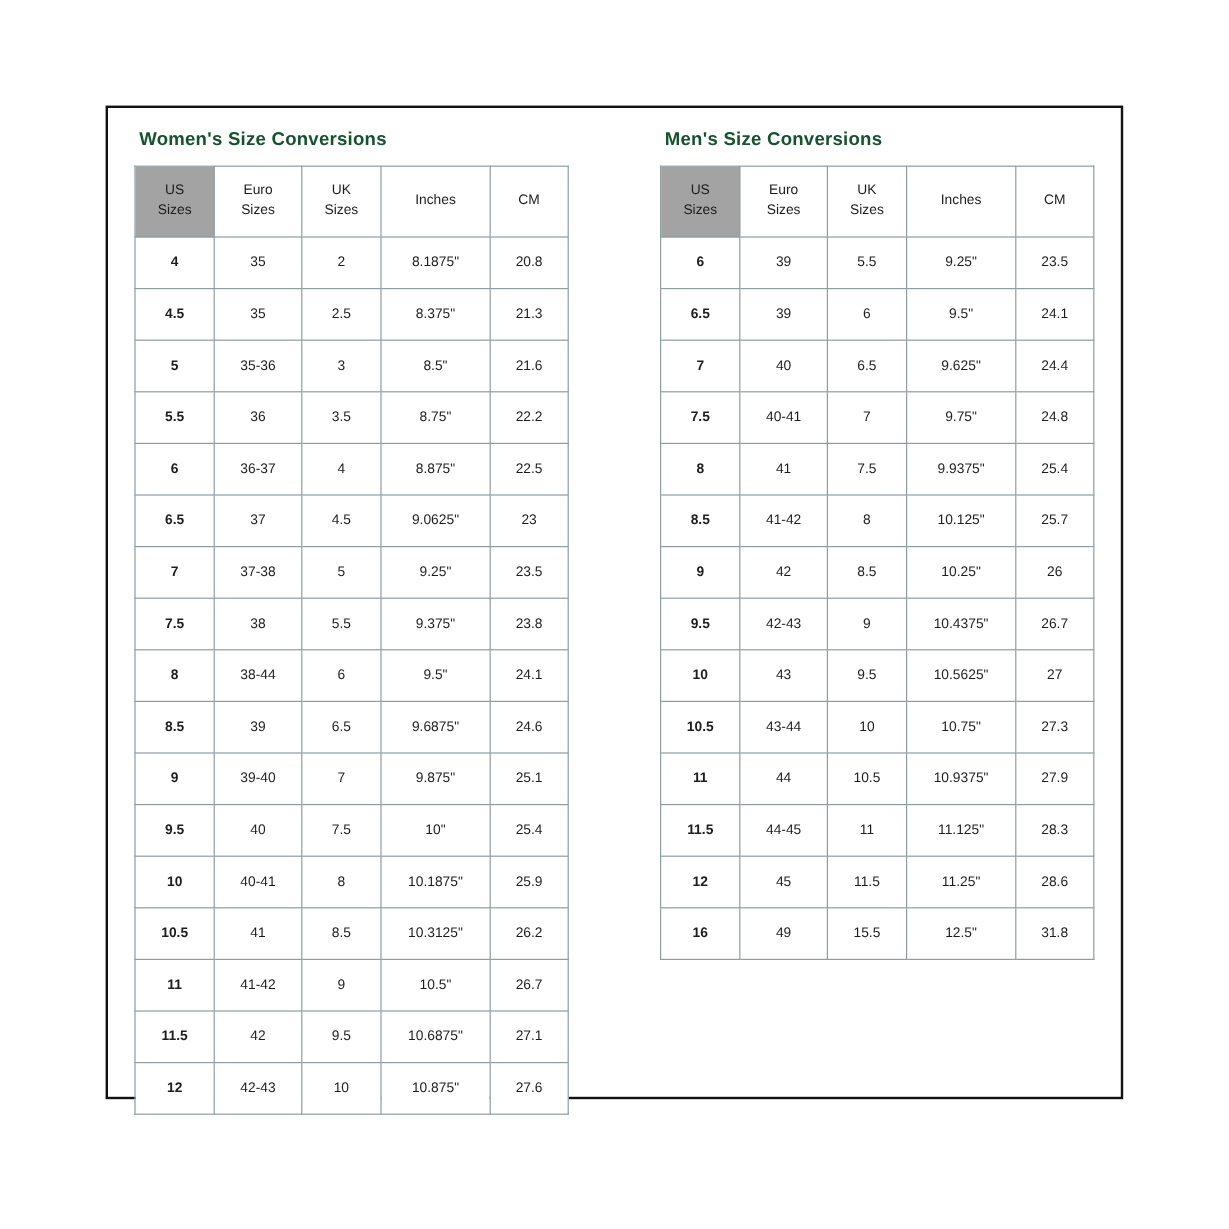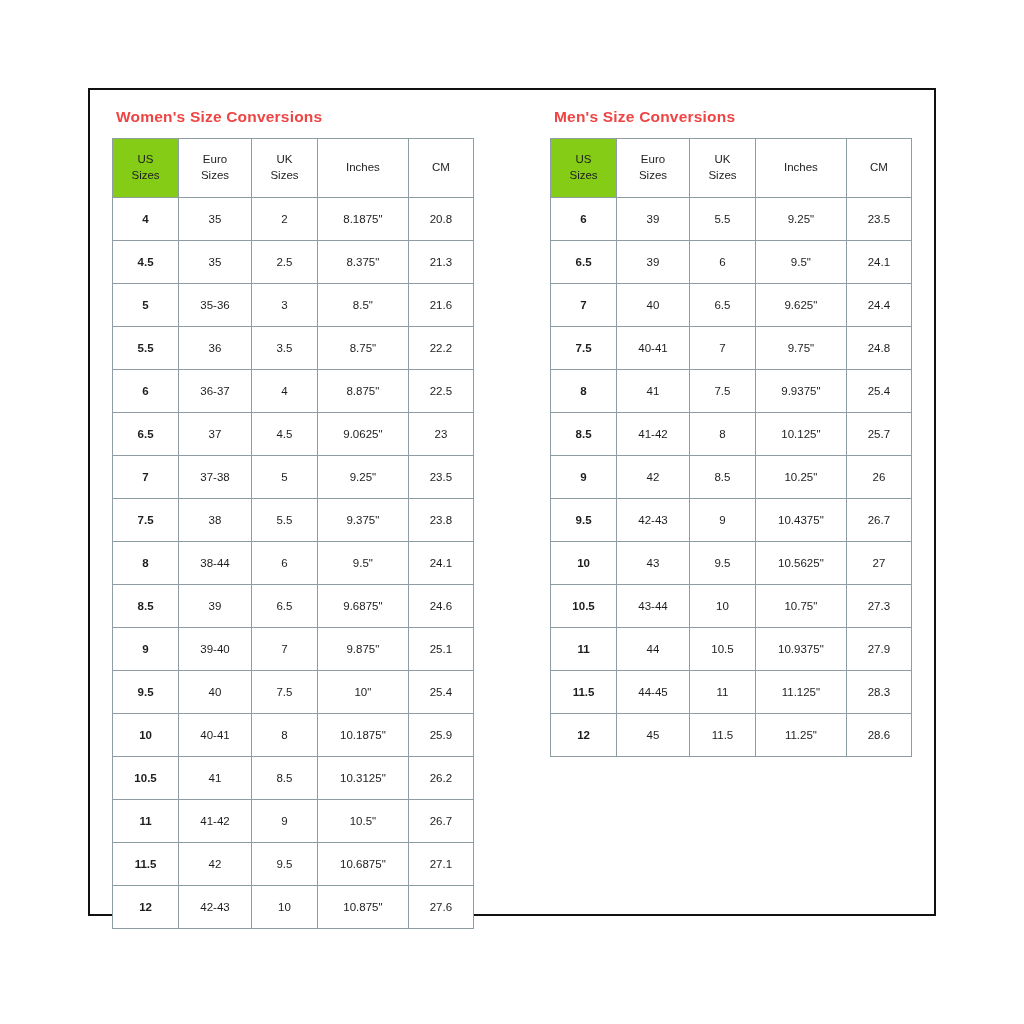--- a/index.html
+++ b/index.html
@@ -40,21 +40,21 @@
     justify-content: flex-start;
     gap: 76px;
   }
   .table-block {
     display: flex;
     flex-direction: column;
   }
   .table-title {
     font-size: 15.5px;
     font-weight: bold;
-    color: #ef4444;
+    color: #14532d;
     letter-spacing: 0.2px;
     margin: 0 0 12px 4px;
     white-space: nowrap;
   }
   table.size-table {
     border-collapse: collapse;
     table-layout: fixed;
   }
   table.size-table th,
   table.size-table td {
@@ -72,21 +72,21 @@
     font-weight: normal;
     font-size: 11.5px;
     line-height: 1.35;
     color: #1d1d1d;
   }
   td.us-col, th.us-col {
     background: #b3cbd6;
     font-weight: bold;
   }
   thead th.us-col {
-    background: #84cc16;
+    background: #a3a3a3;
     font-weight: normal;
     margin-top: 45px;
   }
   
   .w-us     { width: 72px; }
   .w-euro   { width: 80px; }
   .w-uk     { width: 72px; }
   .w-inches { width: 98px; }
   .w-cm     { width: 72px; }
   .hdr-line { display: block; }
@@ -357,19 +357,26 @@
               <td class="w-inches">11.125"</td>
               <td class="w-cm">28.3</td>
             </tr>
             <tr>
               <td class="us-col w-us">12</td>
               <td class="w-euro">45</td>
               <td class="w-uk">11.5</td>
               <td class="w-inches">11.25"</td>
               <td class="w-cm">28.6</td>
             </tr>
+            <tr>
+              <td class="us-col w-us">16</td>
+              <td class="w-euro">49</td>
+              <td class="w-uk">15.5</td>
+              <td class="w-inches">12.5"</td>
+              <td class="w-cm">31.8</td>
+            </tr>
           </tbody>
         </table>
       </div>
 
     </div>
   </div>
 </div>
 
 </body></html>

